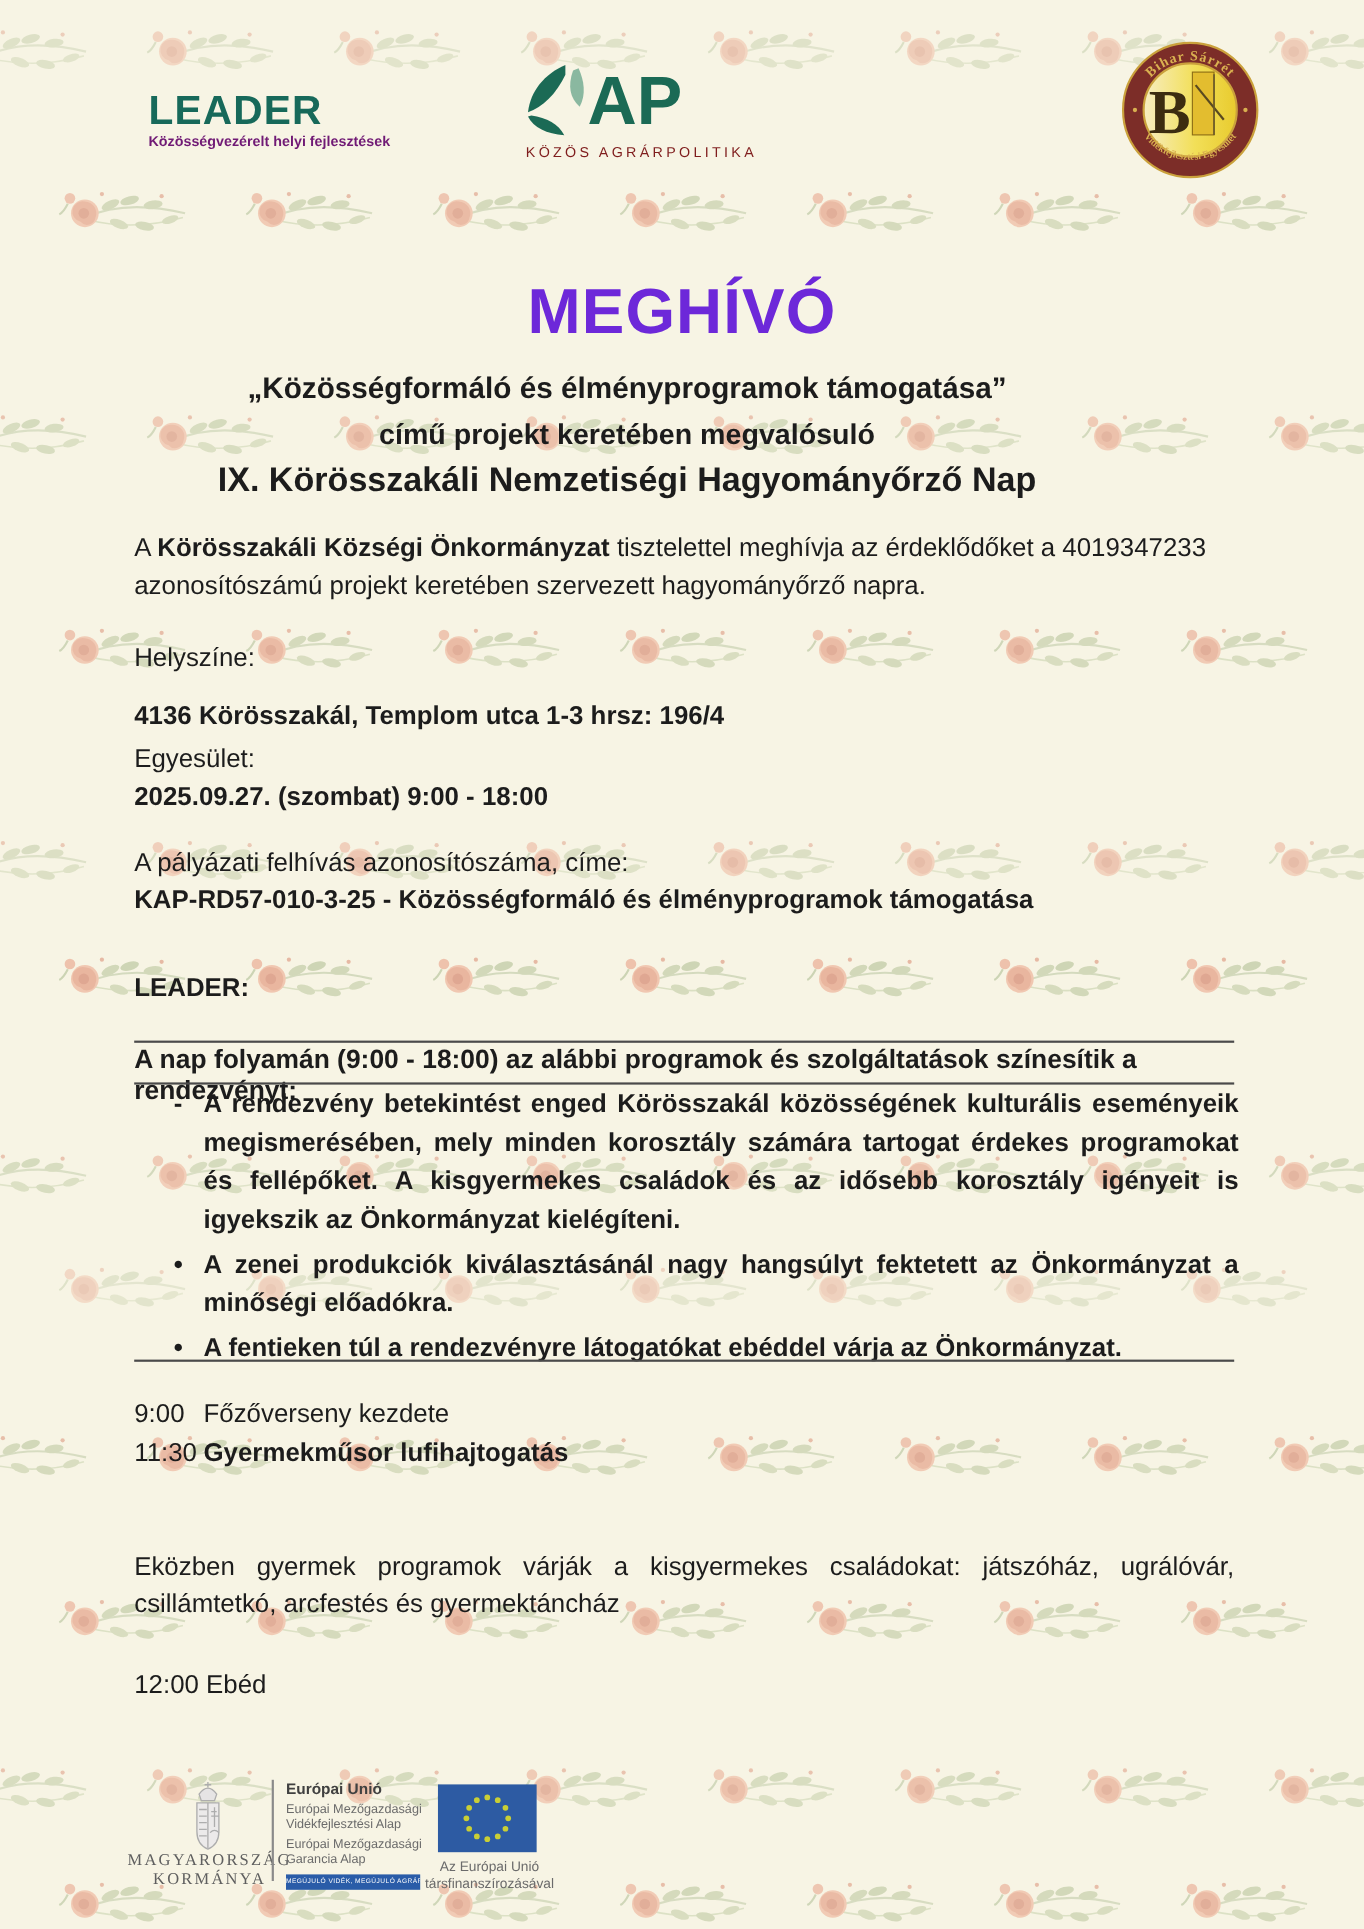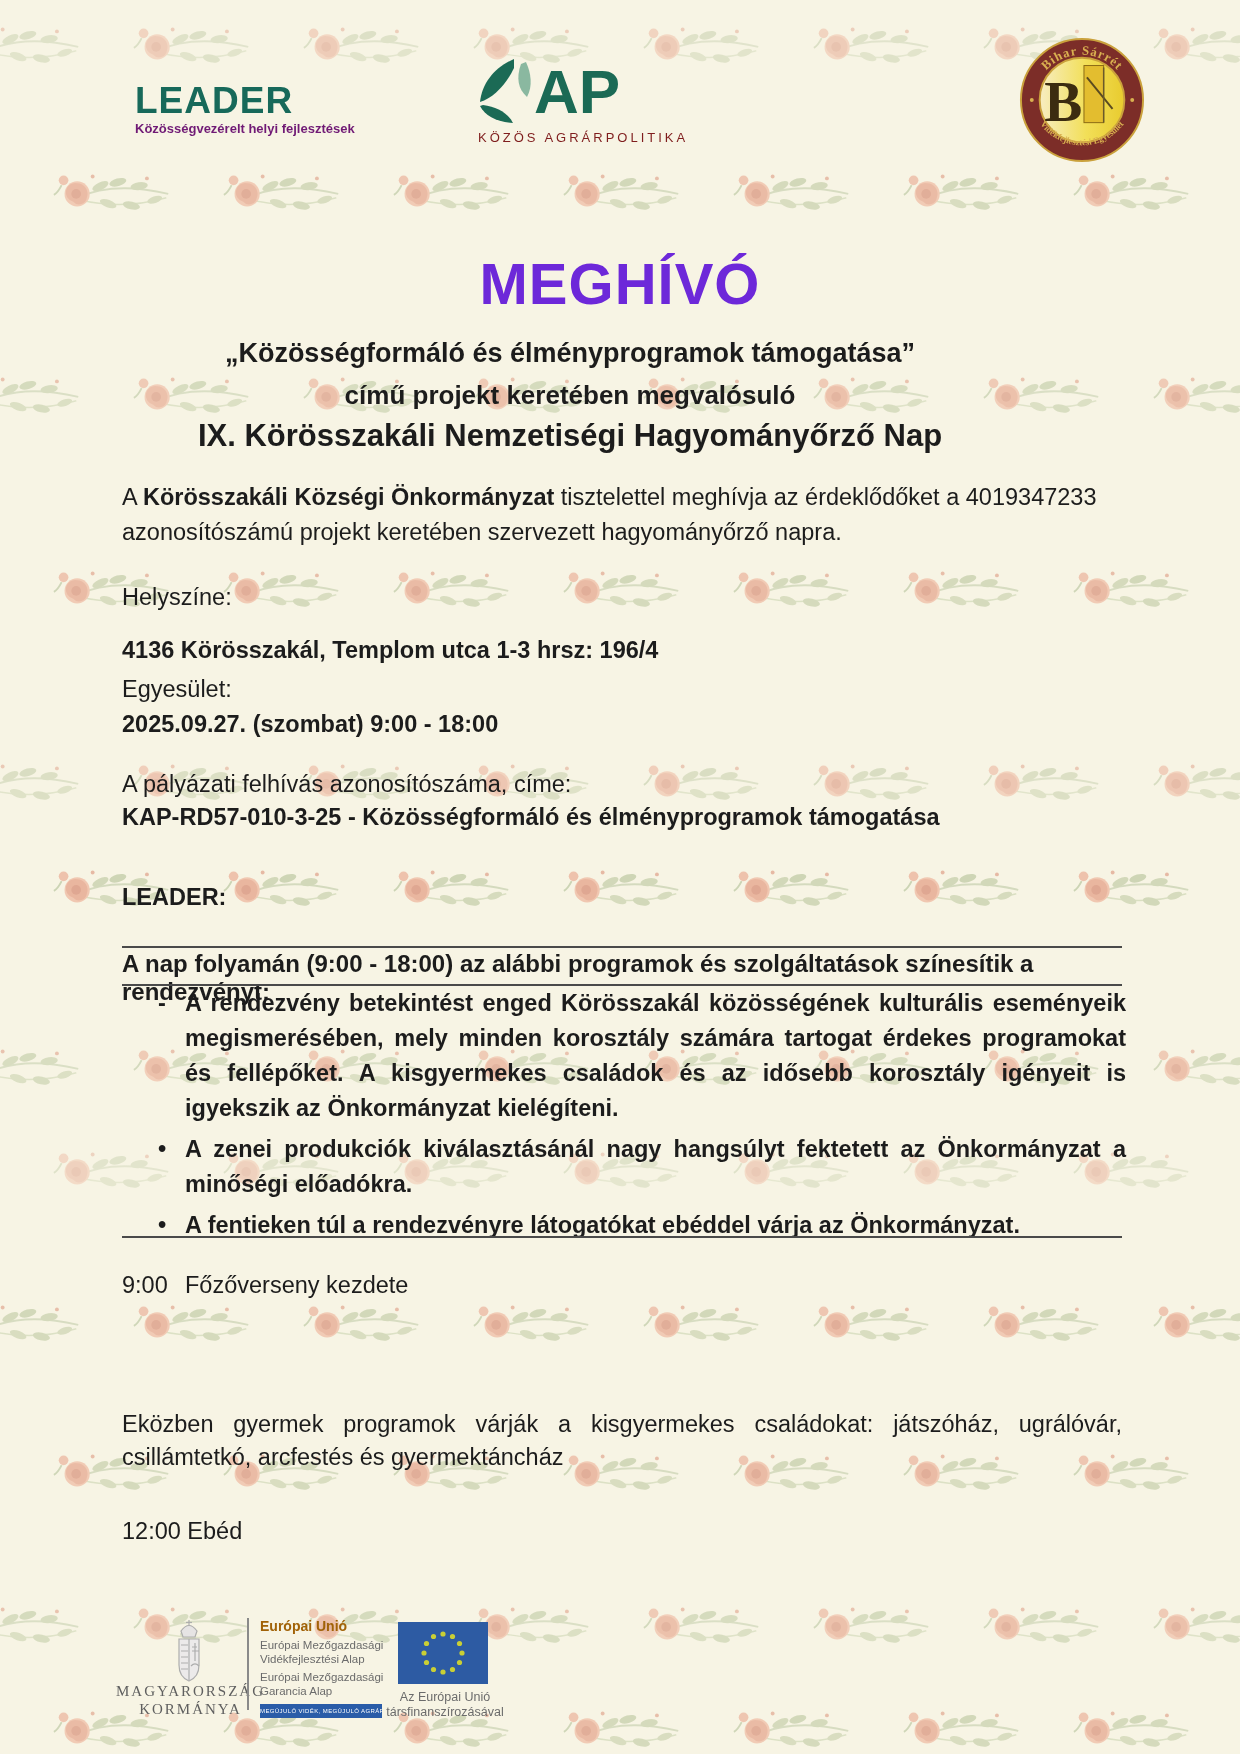--- a/index.html
+++ b/index.html
@@ -57,21 +57,21 @@
 
   #children-note{left:122px;top:1408px;width:1000px;text-align:justify;line-height:33px;}
   #lunch{left:122px;top:1514px;}
 
   
   #coat-of-arms{position:absolute;left:170px;top:1618px;width:38px;height:70px;}
   #gov-name{position:absolute;left:108px;top:1682px;width:165px;text-align:center;
     font-family:"Liberation Serif",serif;font-size:15px;letter-spacing:2px;color:#5f5f5f;line-height:18px;}
   #footer-divider{position:absolute;left:247px;top:1618px;width:2px;height:92px;background:#8a8a8a;}
   #eu-block{position:absolute;left:260px;top:1618px;width:230px;}
-  #eu-title{font-size:14px;font-weight:700;color:#a16207;}
+  #eu-title{font-size:14px;font-weight:700;color:#404040;}
   .eu-fund{font-size:11.5px;color:#6b6b6b;line-height:13.5px;margin-top:5px;}
   #eu-banner{margin-top:6px;width:122px;height:14px;background:#2a5ca8;color:#ffffff;
     font-size:6px;letter-spacing:0.4px;text-align:center;line-height:14px;white-space:nowrap;overflow:hidden;}
   #eu-flag{position:absolute;left:398px;top:1622px;width:90px;height:62px;}
   #cofinance{position:absolute;left:380px;top:1690px;width:130px;text-align:center;
     font-size:12.5px;color:#6b6b6b;line-height:15px;}
 </style>
 </head>
 <body>
 
@@ -446,20 +446,24 @@
         <div class="btext">A fentieken túl a rendezvényre látogatókat ebéddel várja az Önkormányzat.</div>
       </div>
     </div>
     <div class="rule" id="rule3"></div>
 
     <div class="abs" id="schedule">
       <div class="sched-row">
         <span class="sched-time">9:00</span>
         <span class="sched-label">Főzőverseny kezdete</span>
       </div>
+      <div class="sched-row">
+        <span class="sched-time">11:30</span>
+        <span class="sched-label sched-bold">Gyermekműsor lufihajtogatás</span>
+      </div>
     </div>
 
     <div class="abs body-text" id="children-note">Eközben gyermek programok várják a kisgyermekes családokat: játszóház, ugrálóvár, csillámtetkó, arcfestés és gyermektáncház</div>
     <div class="abs body-text" id="lunch">12:00 Ebéd</div>
 
     <svg id="coat-of-arms" viewBox="0 0 38 70">
       <g stroke="#adadad" fill="none" stroke-width="1.2">
         <path d="M11,13 q8,-11 16,0 l-2,6 h-12 z" fill="#e6e4e4"></path>
         <line x1="19" y1="2" x2="19" y2="7"></line>
           <line x1="16" y1="4.5" x2="22" y2="4.5"></line>

